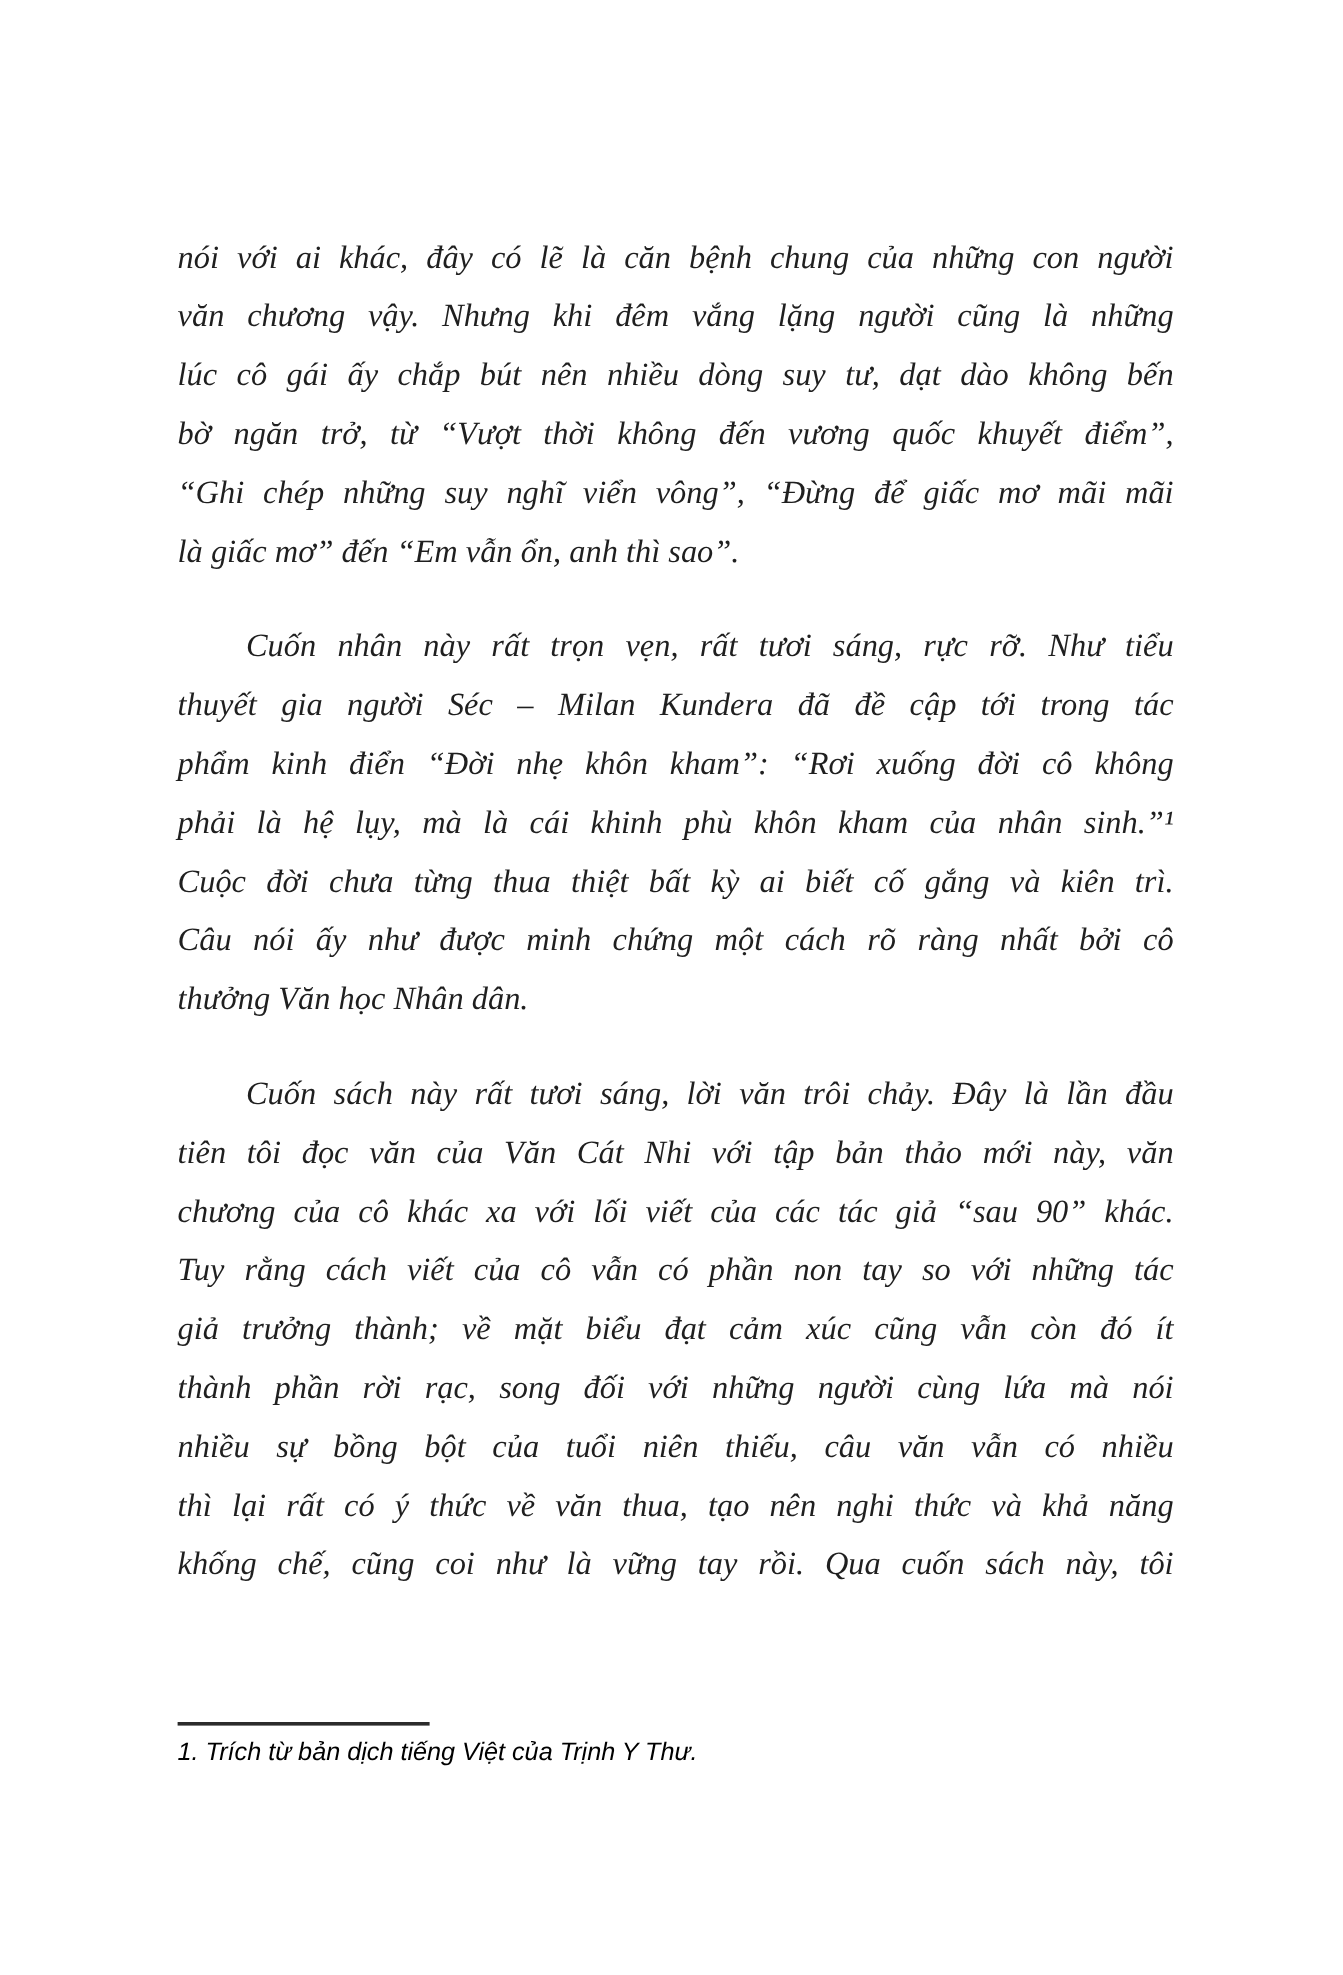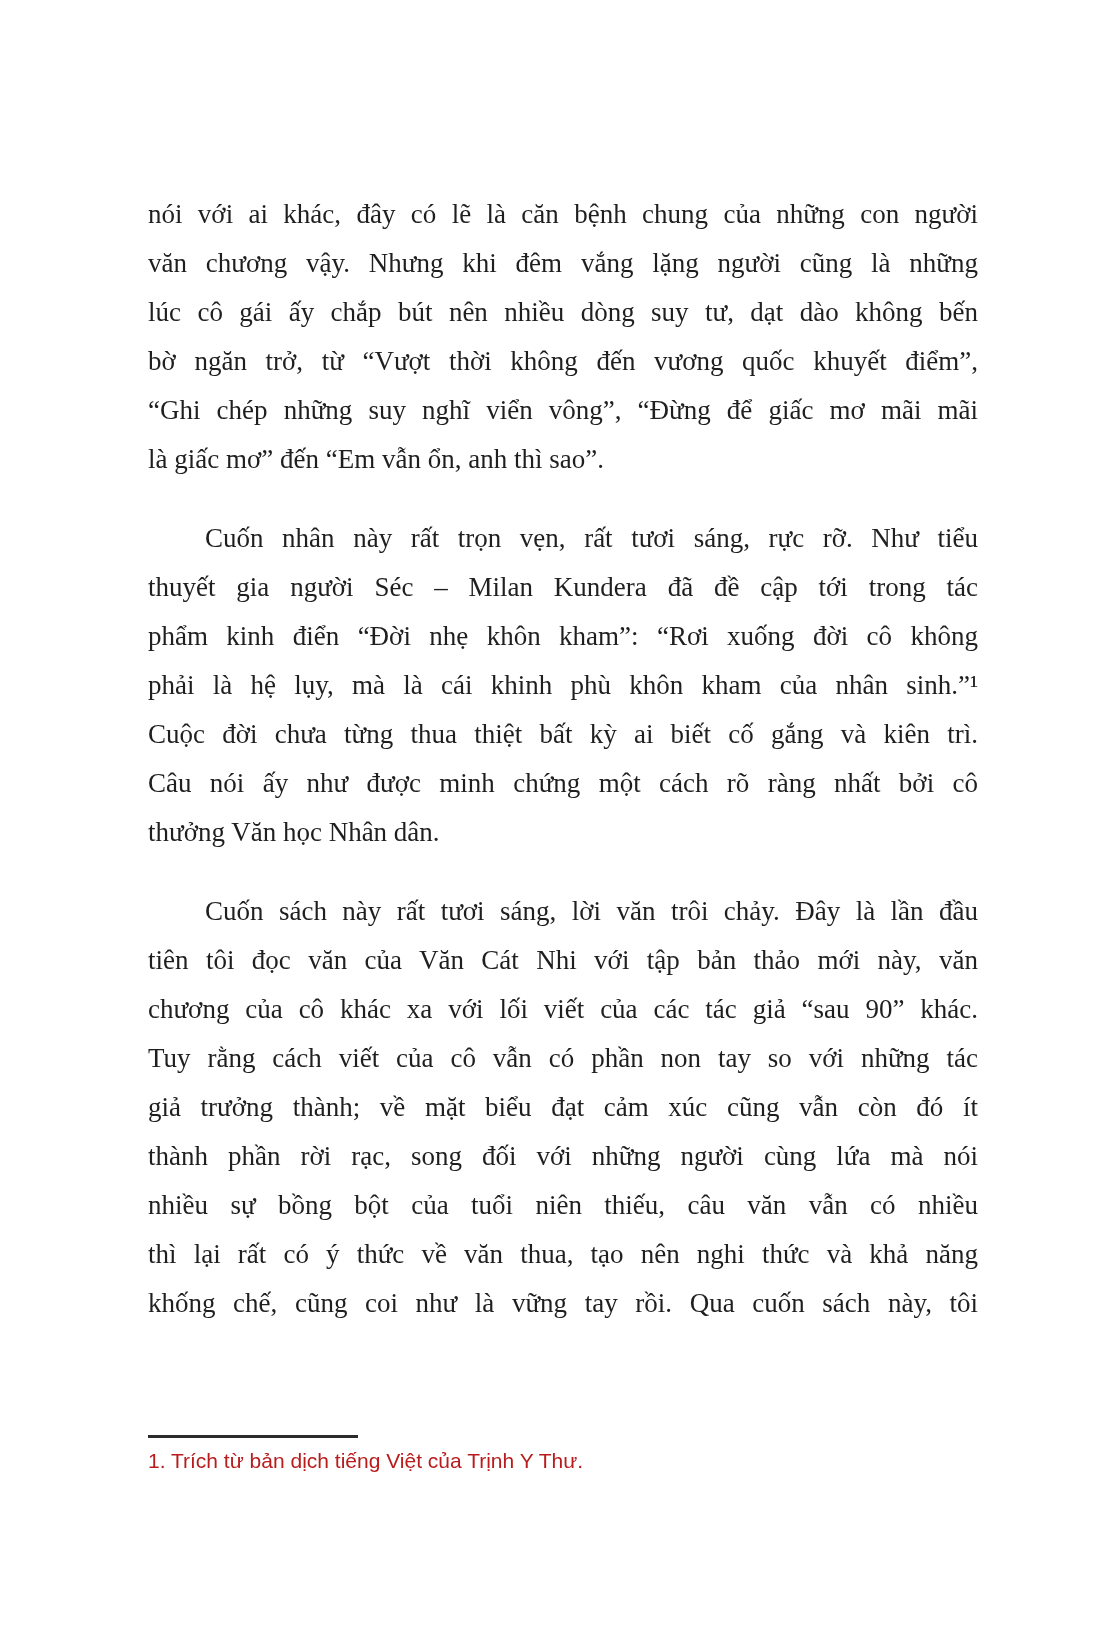--- a/index.html
+++ b/index.html
@@ -7,20 +7,21 @@
     padding: 0;
     background: #ffffff;
   }
   .page {
     position: relative;
     width: 1119px;
     height: 1478px;
     background: #ffffff;
     overflow: hidden;
     font-family: "Liberation Serif", serif;
+    font-style: italic;
   }
   .text-block {
     position: absolute;
     left: 148px;
     top: 190px;
     width: 830px;
     color: #1f1f1f;
     font-size: 27px;
   }
   .para {
@@ -48,21 +49,21 @@
     background: #2b2b2b;
   }
   .footnote-text {
     position: absolute;
     left: 148px;
     top: 1447px;
     width: 700px;
     font-family: "Liberation Sans", sans-serif;
     font-size: 21px;
     line-height: 27px;
-    color: #b91c1c;
+    color: #000000;
   }
   .page-number {
     position: absolute;
     left: 0;
     top: 1500px;
     width: 100%;
     text-align: right;
     font-family: "Liberation Sans", sans-serif;
     font-size: 24px;
     color: #4d4d4d;

